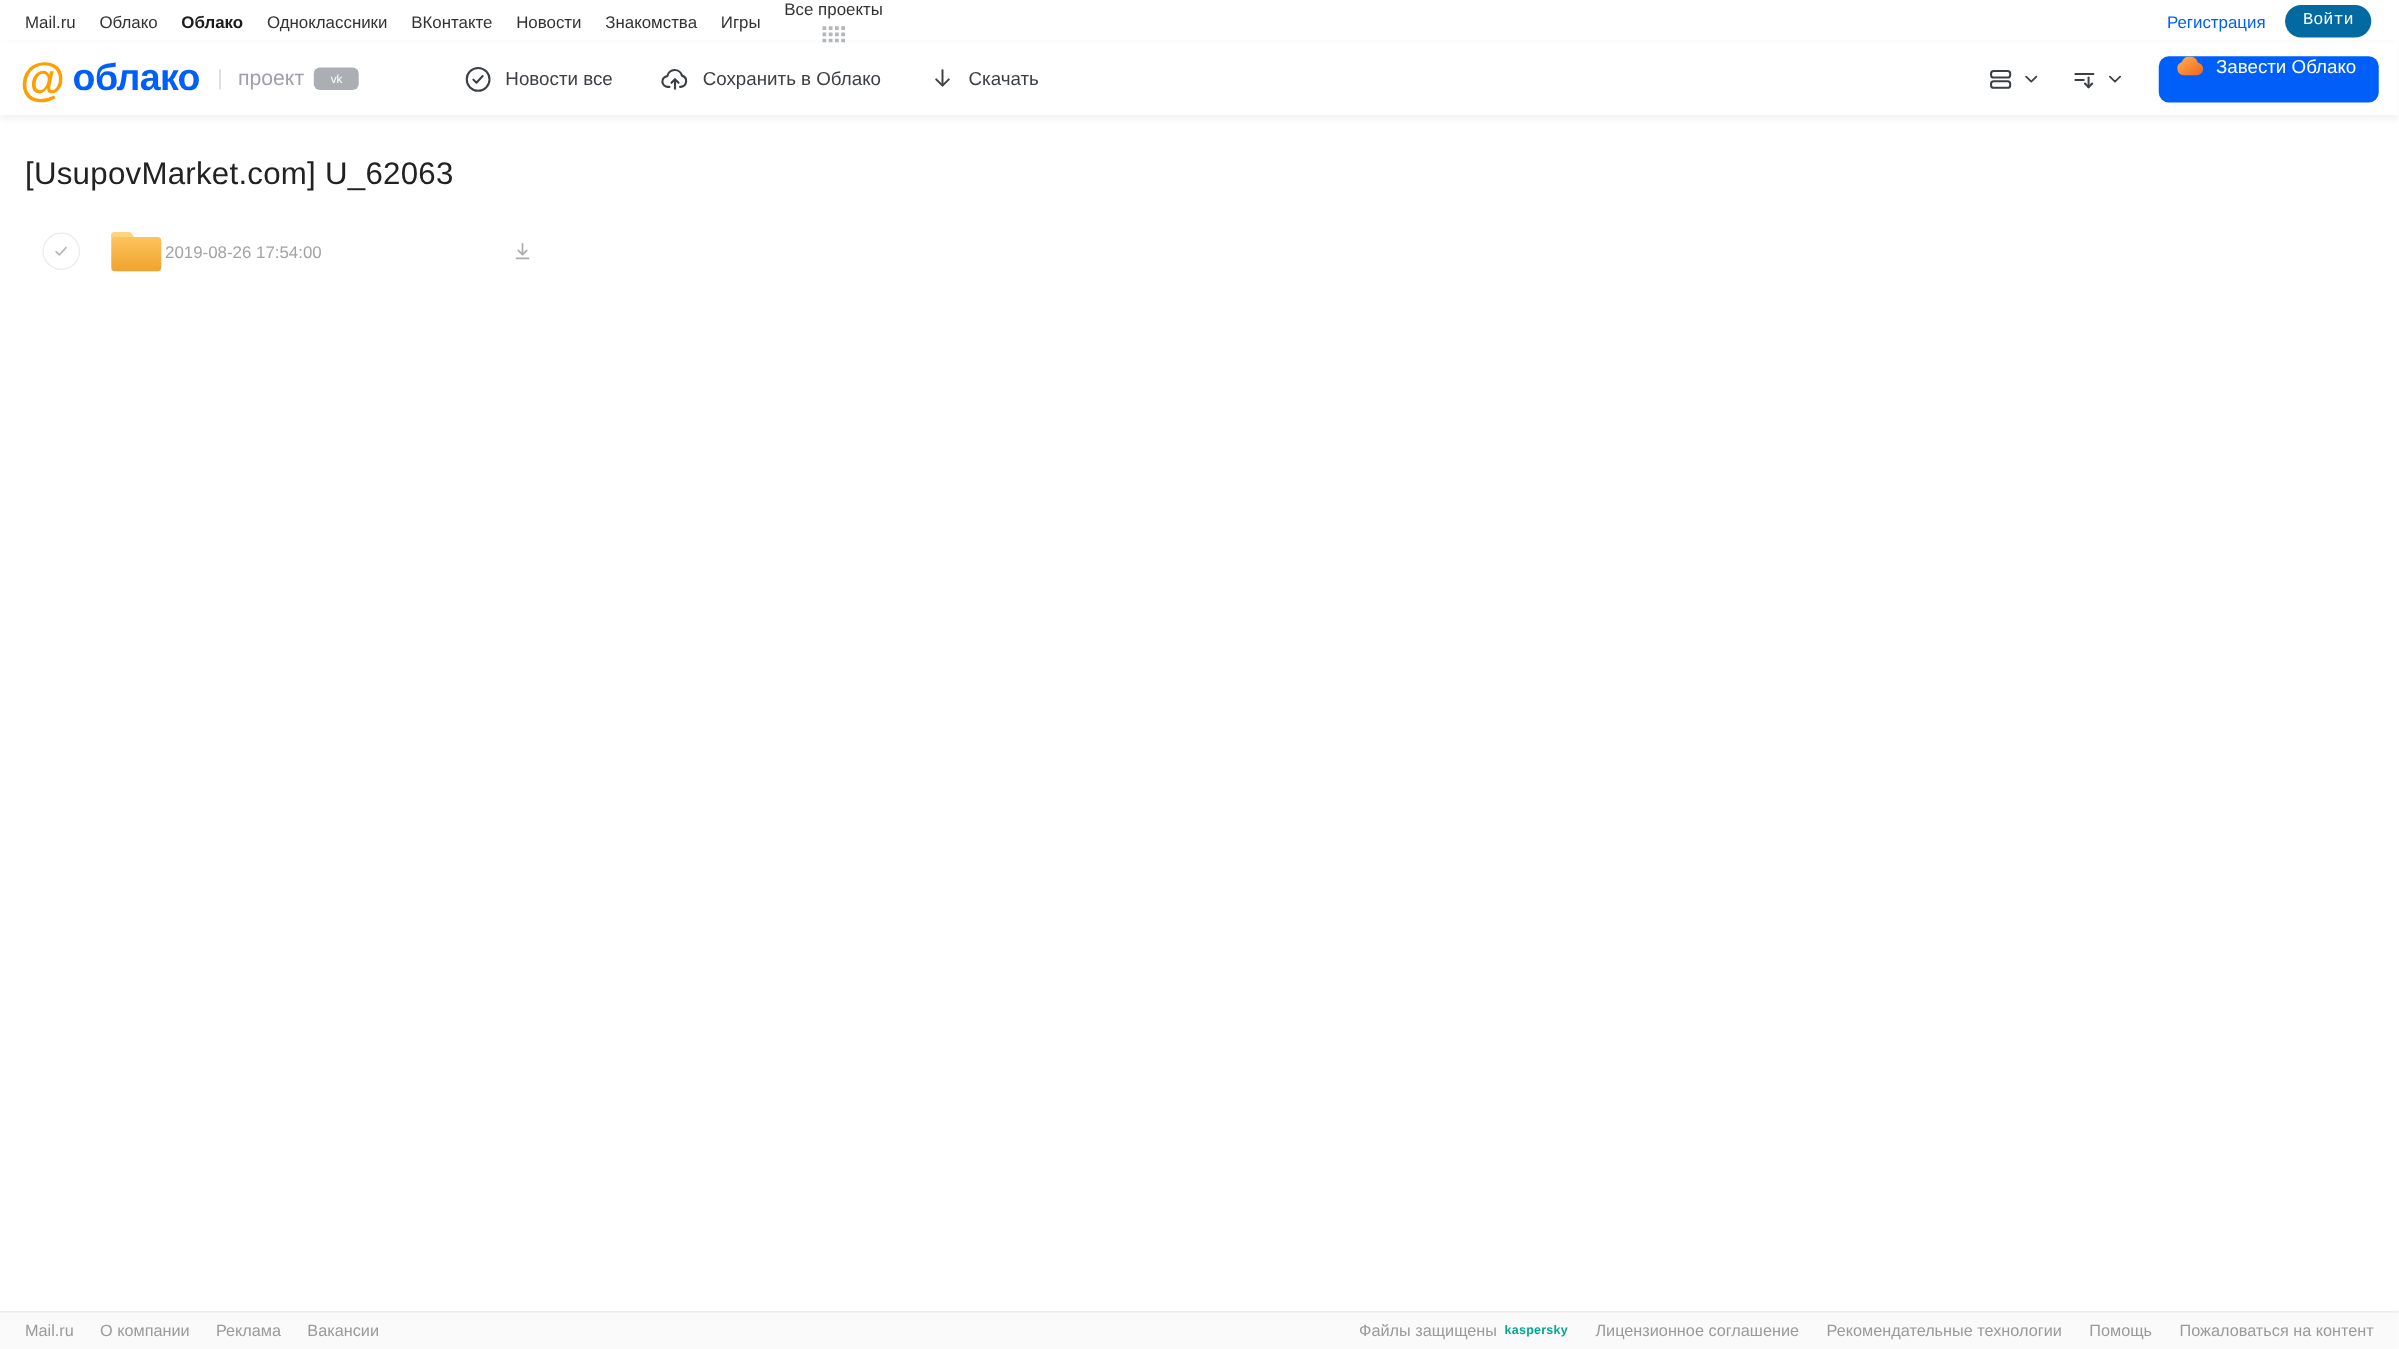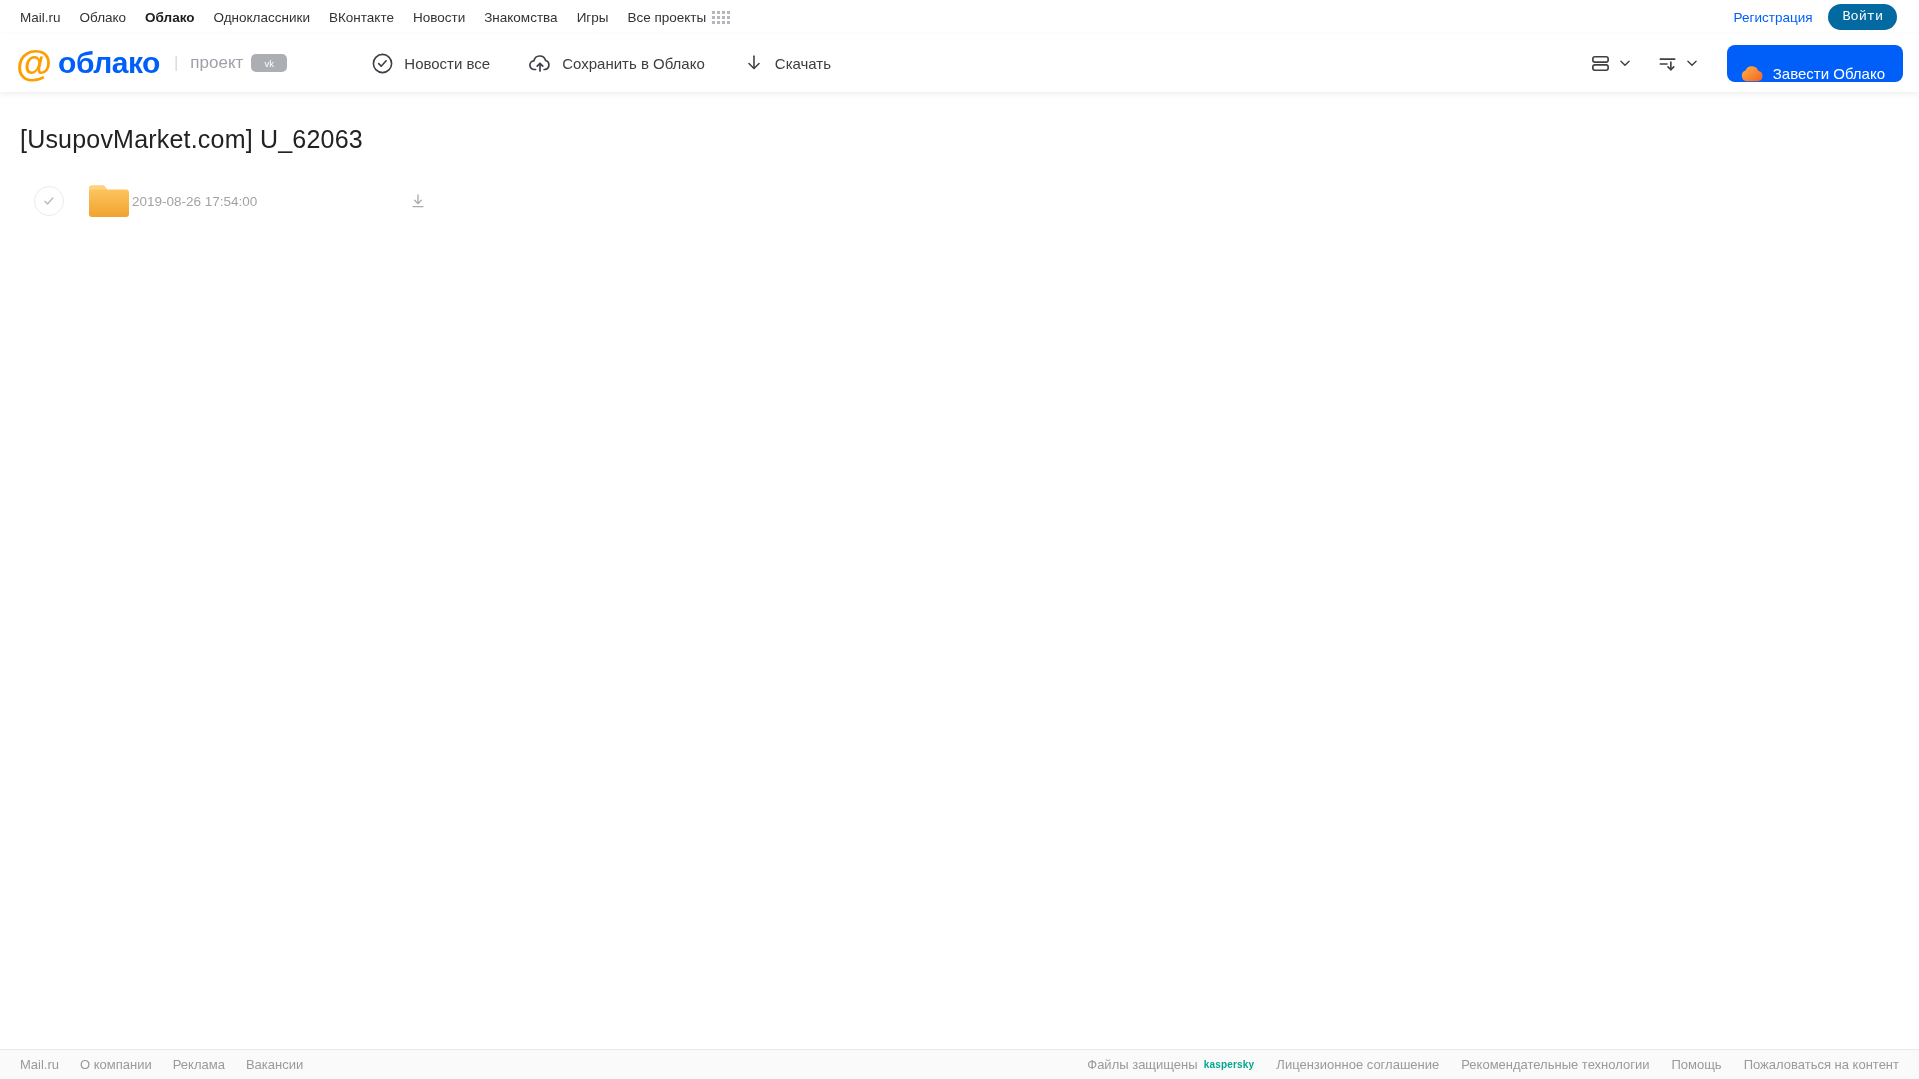--- a/index.html
+++ b/index.html
@@ -14,21 +14,21 @@
 
   
   .topnav {
     height: 34px;
     display: flex; align-items: center; justify-content: space-between;
     padding: 0 22px 0 20px;
     background: #fff;
   }
   .topnav-links { display: flex; align-items: center; gap: 19px; font-size: 13.5px; color: #333; }
   .topnav-links .active { font-weight: 700; color: #1c1c1e; }
-  .apps-wrap { display: flex; align-items: center; gap: 6px; }
+  .apps-wrap { display: flex; align-items: center; gap: 6px; flex-direction: column; }
   .grid-icon { display: inline-grid; grid-template-columns: repeat(4, 3px); grid-auto-rows: 3px; gap: 2px; }
   .grid-icon i { background: #b4b8bc; width: 3px; height: 3px; display: block; }
   .topnav-right { display: flex; align-items: center; gap: 16px; }
   .reg-link { color: #005ff9; font-size: 13.5px; }
   .login-btn {
     background: #0369a1; color: #fff; border: none; cursor: pointer;
     font-size: 13.5px; font-family: Liberation Mono, monospace;
     padding: 5px 14px 6px; border-radius: 14px;
   }
 
@@ -55,21 +55,21 @@
     display: inline-flex; align-items: center; justify-content: center;
   }
 
   .toolbar { display: flex; align-items: center; gap: 38px; margin-left: 84px; }
   .tool-btn { display: flex; align-items: center; gap: 10px; cursor: pointer; color: #3c4045; font-size: 15px; }
   .tool-btn svg { display: block; }
 
   .header-right { margin-left: auto; display: flex; align-items: center; gap: 24px; }
   .icon-group { display: flex; align-items: center; gap: 6px; cursor: pointer; }
   .get-cloud-btn {
-    display: flex; align-items: flex-end; gap: 10px;
+    display: flex; align-items: flex-start; gap: 10px;
     background: #005ff9; color: #fff; border: none; cursor: pointer;
     font-family: inherit; font-size: 15px;
     height: 37px; padding: 0 18px 0 14px; border-radius: 8px;
     margin-left: 4px;
   }
 
   
   .content { padding: 0; }
   .page-title {
     font-size: 25px; font-weight: 400; color: #222;

